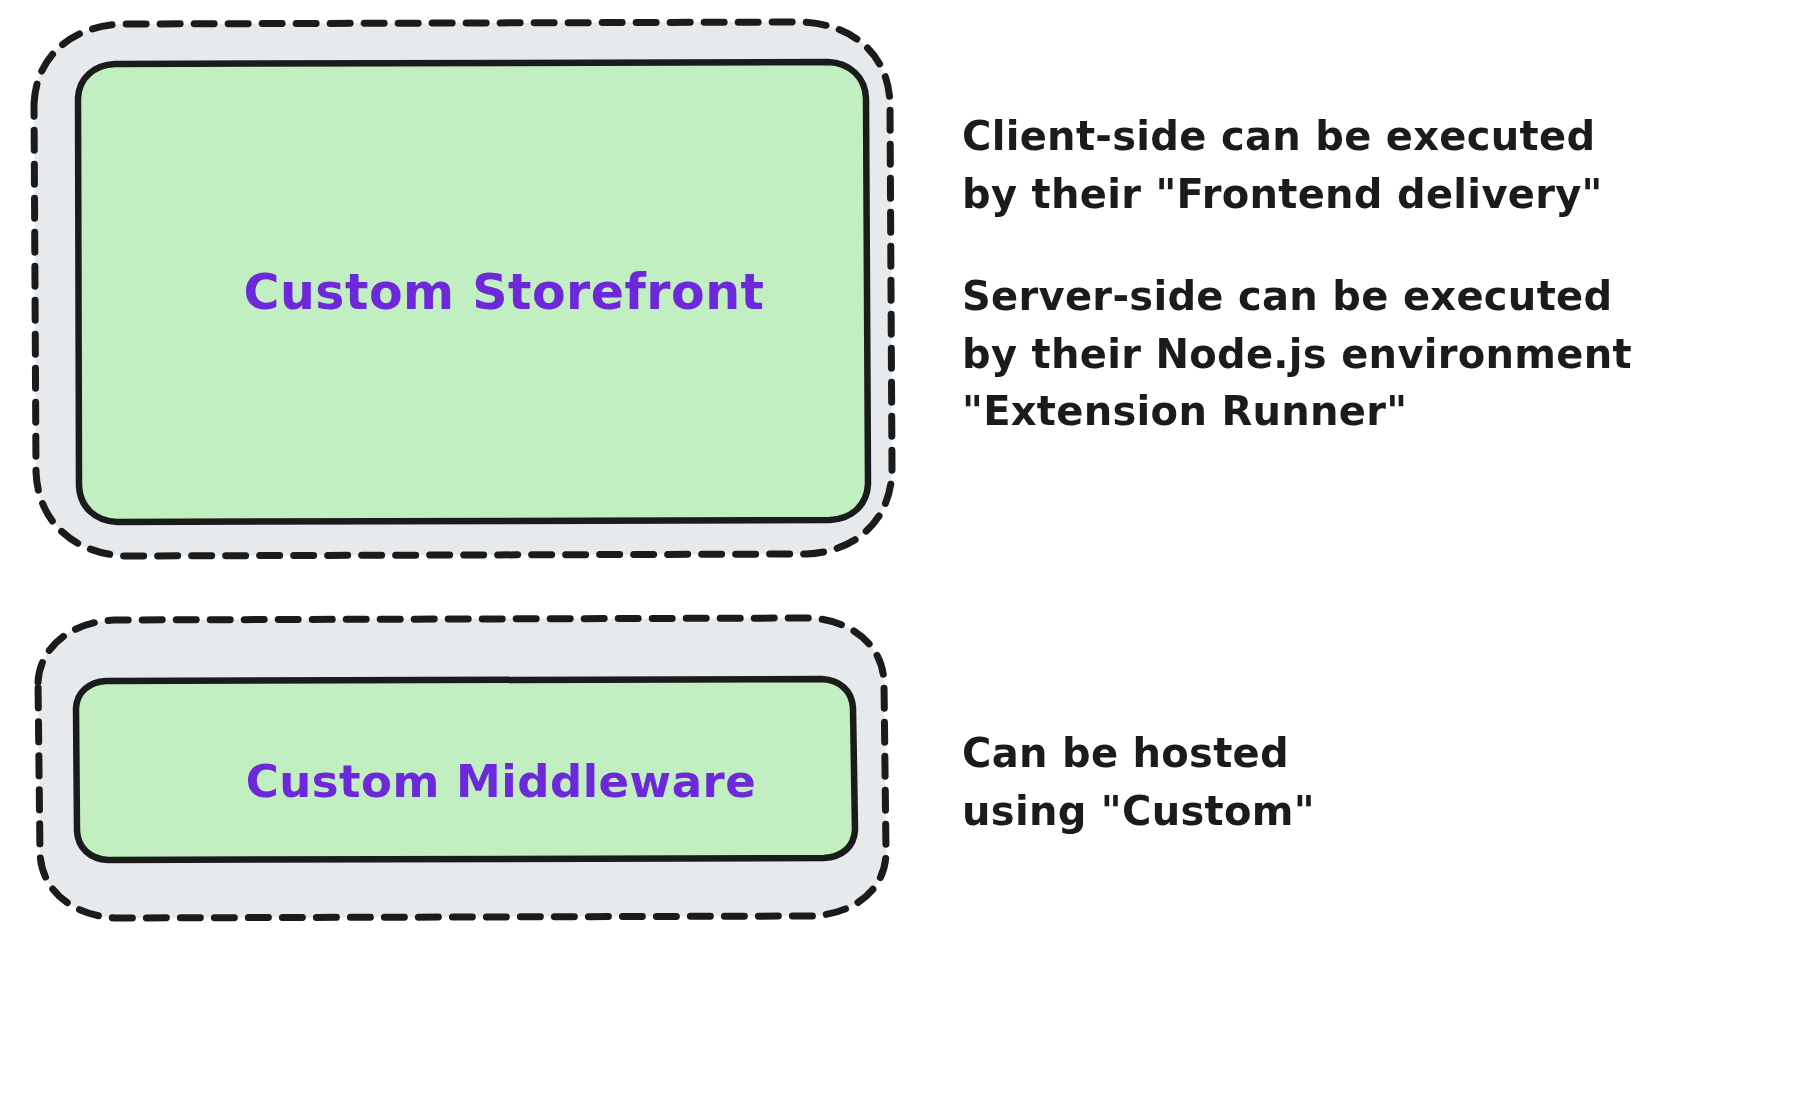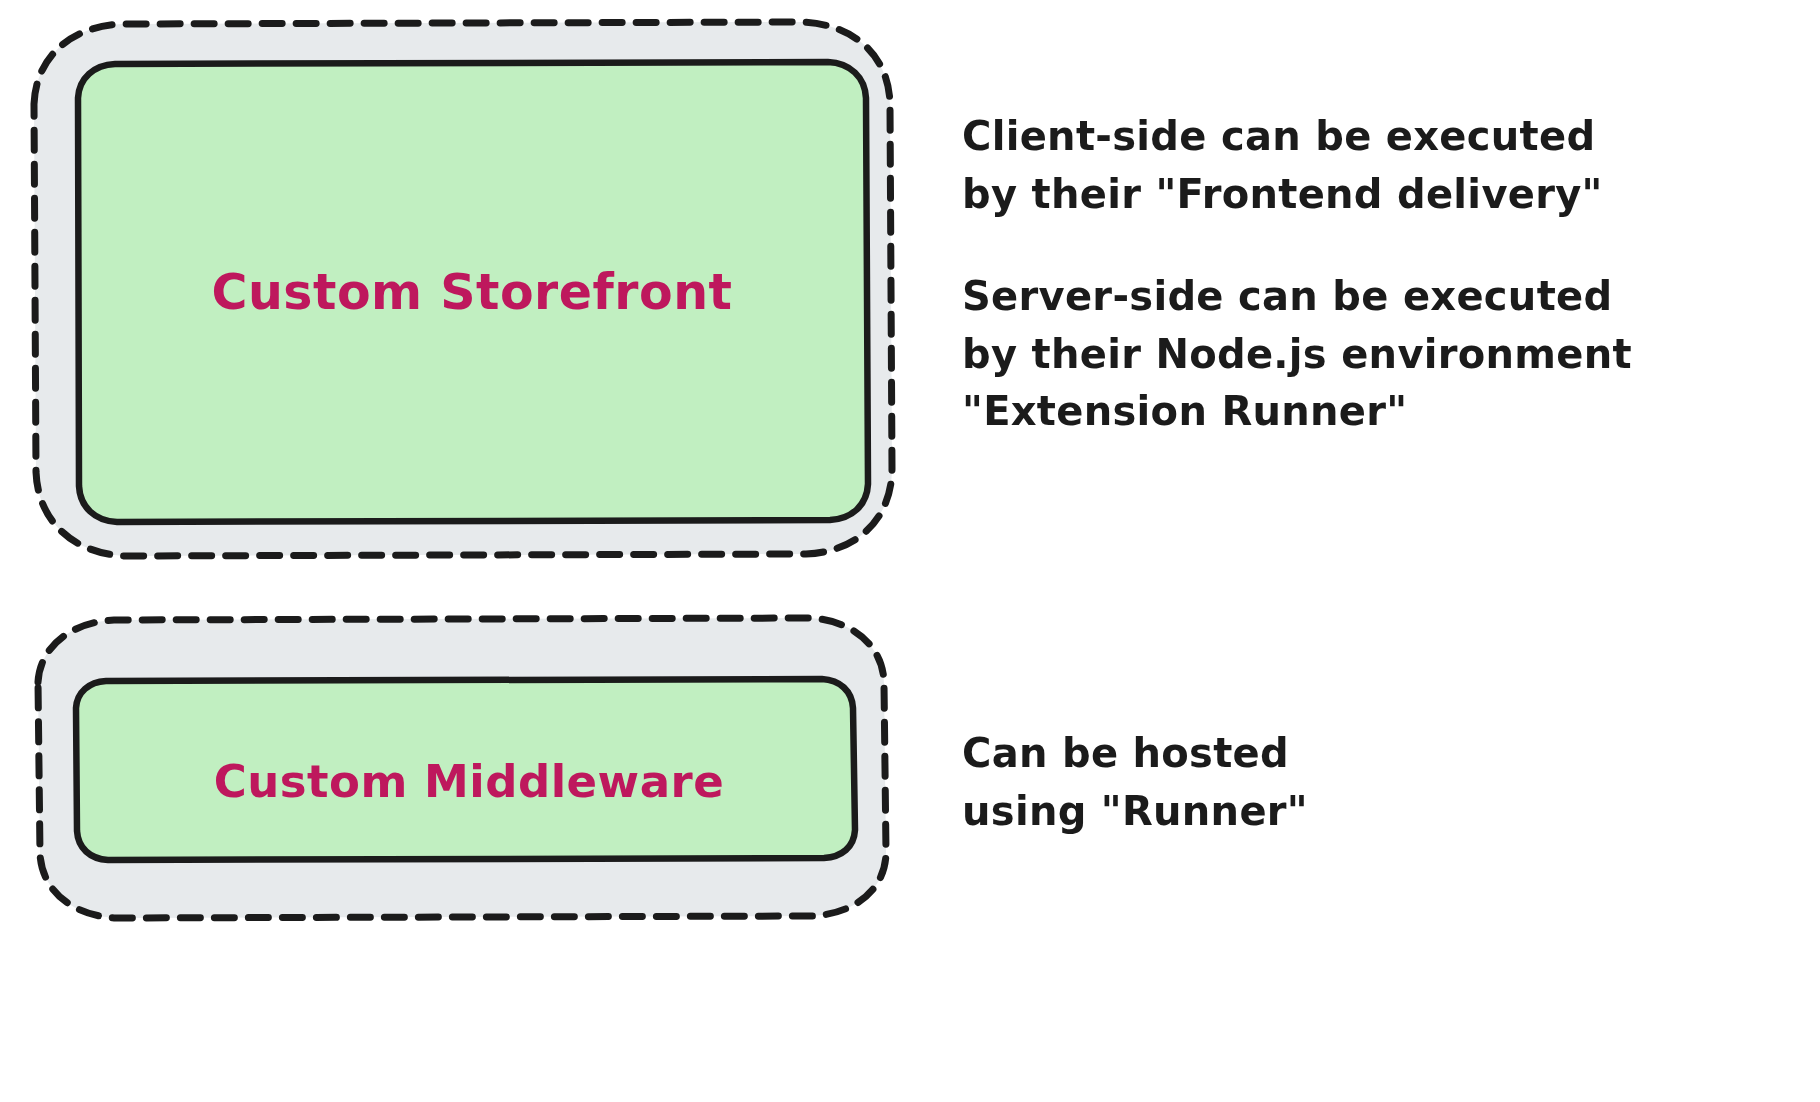--- a/index.html
+++ b/index.html
@@ -46,26 +46,27 @@
     height: 100%;
     overflow: visible;
   }
 
   
   .box-label {
     position: absolute;
     display: flex;
     align-items: center;
     justify-content: center;
-    color: #be185d;
+    color: #6d28d9;
     font-family: "DejaVu Sans", sans-serif;
     font-weight: 700;
     letter-spacing: 0.5px;
     white-space: nowrap;
     pointer-events: none;
+    padding-left: 32px;
   }
 
   #label-storefront {
     left: 55px;
     top: 52px;
     width: 790px;
     height: 456px;
     font-size: 49px;
   }
 
@@ -167,15 +168,15 @@
   </div>
 
   <div class="annotation" id="note-client">Client-side can be executed
 by their "Frontend delivery"</div>
 
   <div class="annotation" id="note-server">Server-side can be executed
 by their Node.js environment
 "Extension Runner"</div>
 
   <div class="annotation" id="note-connect">Can be hosted
-using "Runner"</div>
+using "Custom"</div>
 
 </div>
 
 </body></html>

